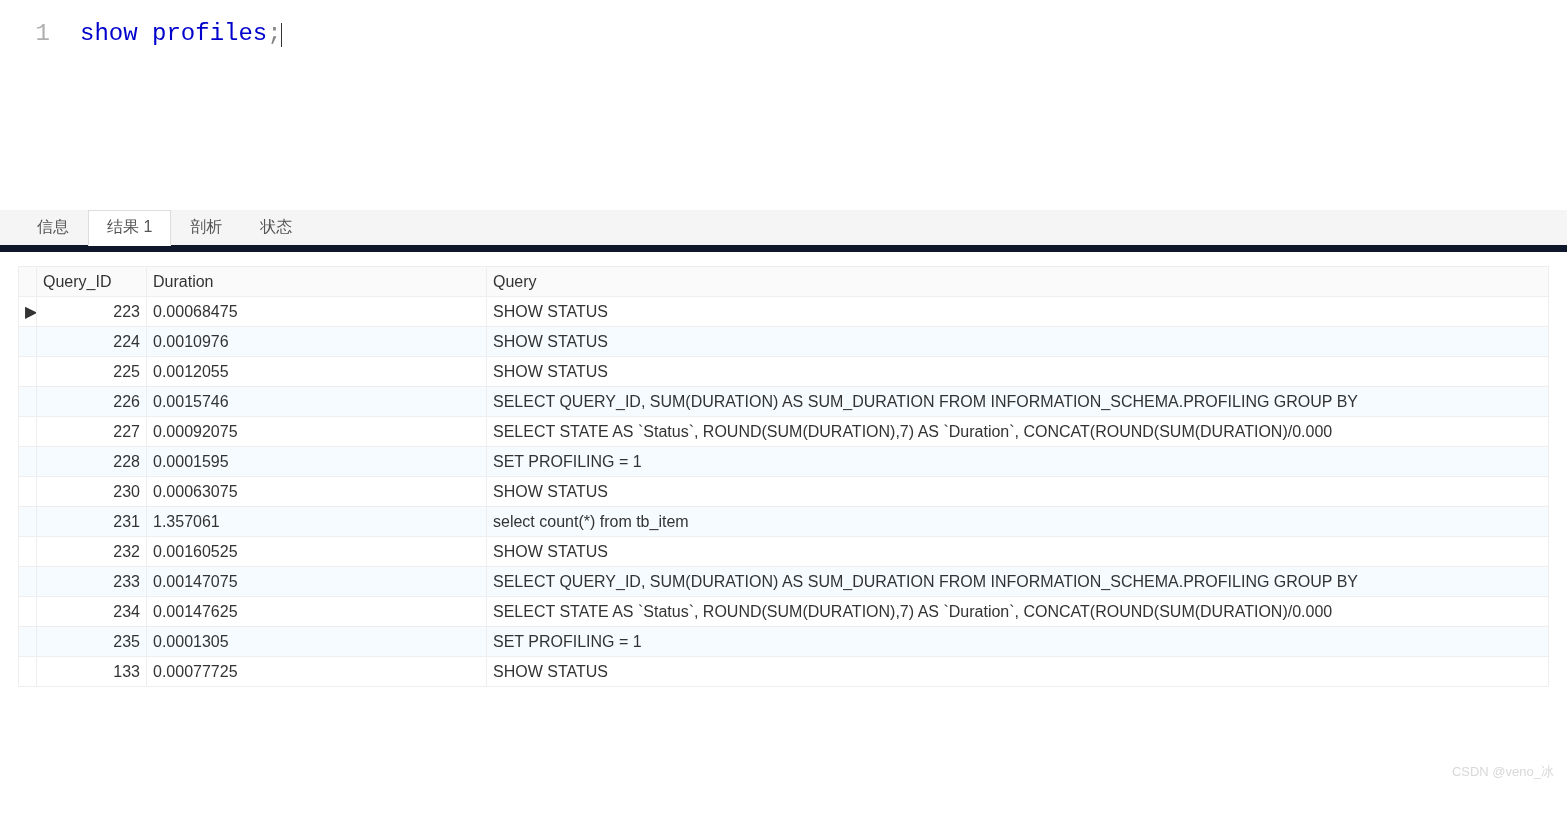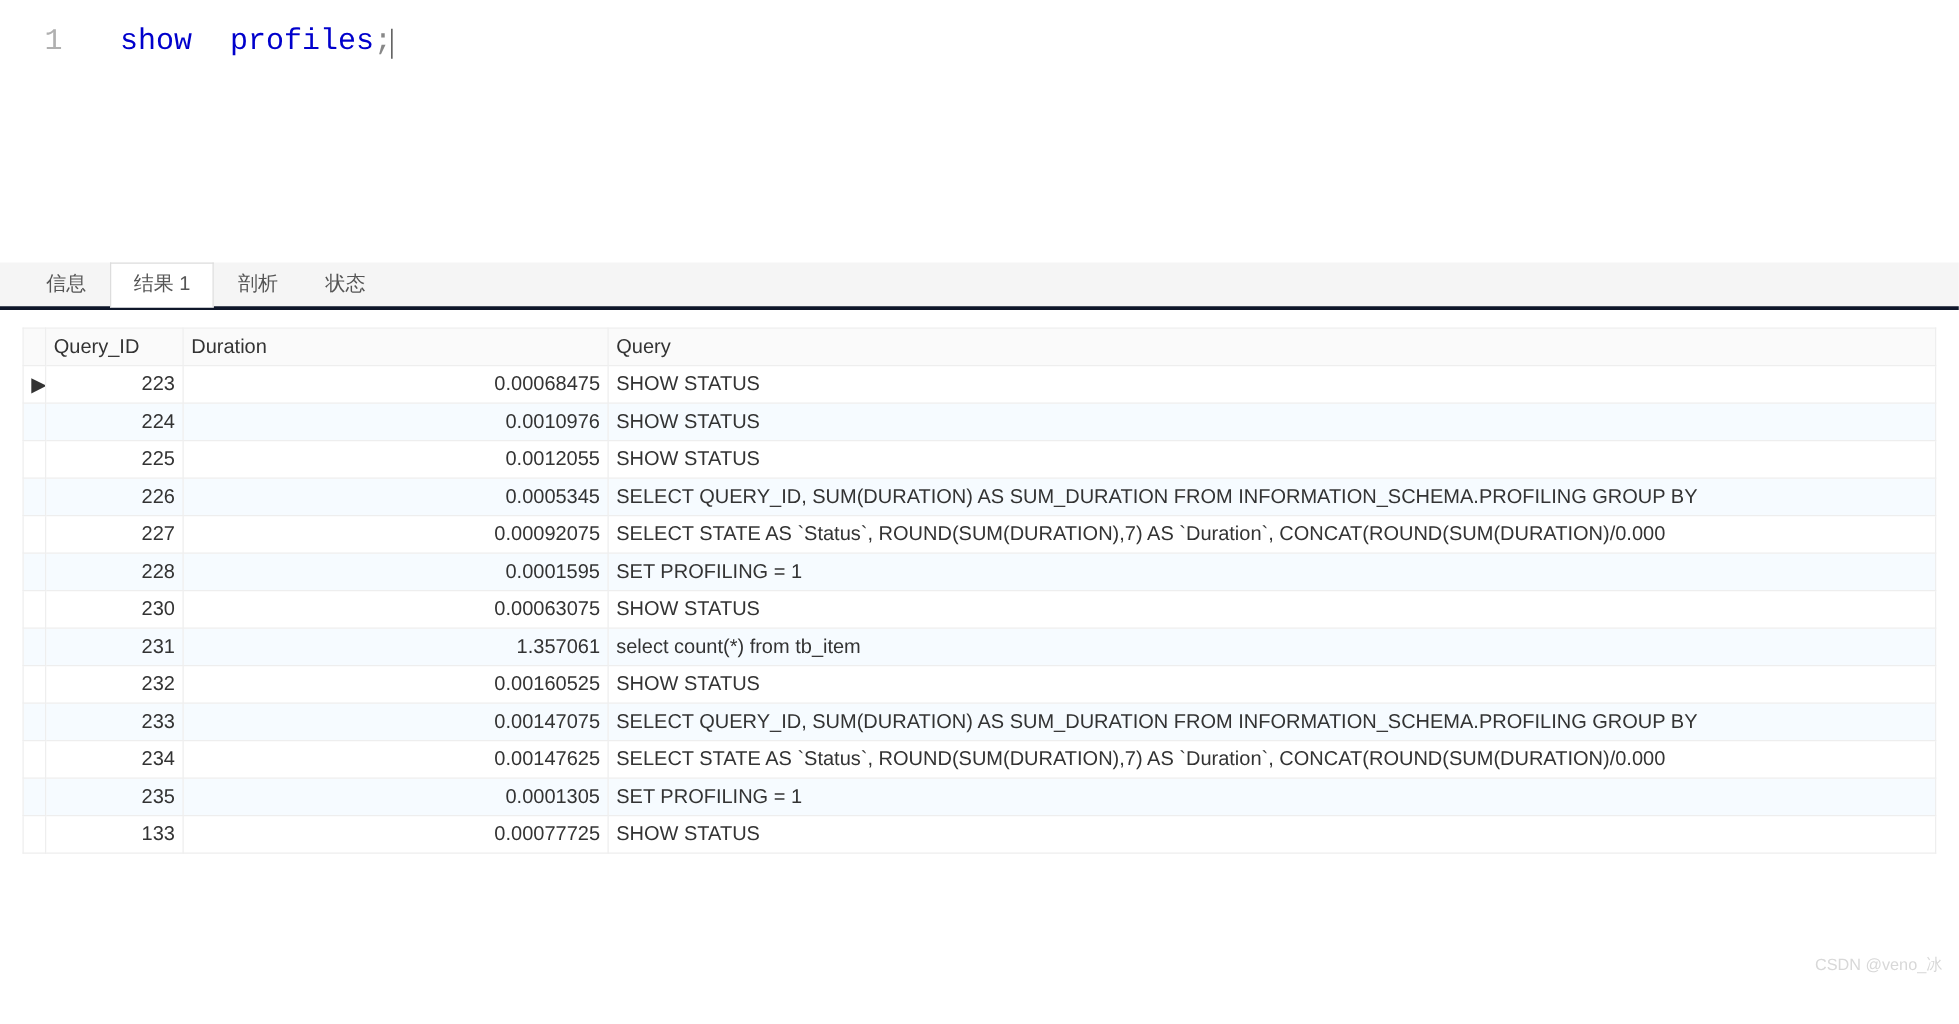--- a/index.html
+++ b/index.html
@@ -22,37 +22,36 @@
     }
     .line-num {
       width: 60px;
       text-align: right;
       color: #b0b0b0;
       padding-right: 30px;
       user-select: none;
     }
     .code .kw {
       color: #0000cc;
-      margin-left: 16px;
     }
     .code .sym {
       color: #888;
     }
     .cursor {
       display: inline-block;
       width: 1px;
       height: 24px;
       background: #333;
       vertical-align: text-bottom;
       margin-left: -1px;
     }
     .tabs {
       display: flex;
       background: #f5f5f5;
-      border-bottom: 3px solid #0f172a;
+      border-bottom: 7px solid #0f172a;
       padding-left: 18px;
     }
     .tab {
       padding: 6px 18px;
       font-size: 16px;
       color: #555;
       border: 1px solid transparent;
       cursor: pointer;
     }
     .tab.active {
@@ -80,21 +79,21 @@
     .grid th {
       text-align: left;
       font-weight: normal;
       background: #fafafa;
       color: #333;
     }
     .col-sel { width: 18px; padding: 0; }
     .col-qid { width: 110px; }
     .col-dur { width: 340px; margin-left: 46px; }
     .grid td.col-qid { text-align: right; }
-    .grid td.col-dur { text-align: right; }
+    .grid td.col-dur { text-align: left; }
     .grid td.col-q { text-align: left; }
     .grid tbody tr:nth-child(even) td { background: #f6fbff; }
     .grid tbody tr:nth-child(odd) td { background: #fff; }
     .row-marker {
       font-size: 12px;
       color: #333;
       text-align: center;
     }
     .watermark {
       position: fixed;
@@ -146,21 +145,21 @@
       </tr>
       <tr>
         <td class="col-sel row-marker"></td>
         <td class="col-qid">225</td>
         <td class="col-dur">0.0012055</td>
         <td class="col-q">SHOW STATUS</td>
       </tr>
       <tr>
         <td class="col-sel row-marker"></td>
         <td class="col-qid">226</td>
-        <td class="col-dur">0.0005345</td>
+        <td class="col-dur">0.0015746</td>
         <td class="col-q">SELECT QUERY_ID, SUM(DURATION) AS SUM_DURATION FROM INFORMATION_SCHEMA.PROFILING GROUP BY</td>
       </tr>
       <tr>
         <td class="col-sel row-marker"></td>
         <td class="col-qid">227</td>
         <td class="col-dur">0.00092075</td>
         <td class="col-q">SELECT STATE AS `Status`, ROUND(SUM(DURATION),7) AS `Duration`, CONCAT(ROUND(SUM(DURATION)/0.000</td>
       </tr>
       <tr>
         <td class="col-sel row-marker"></td>

